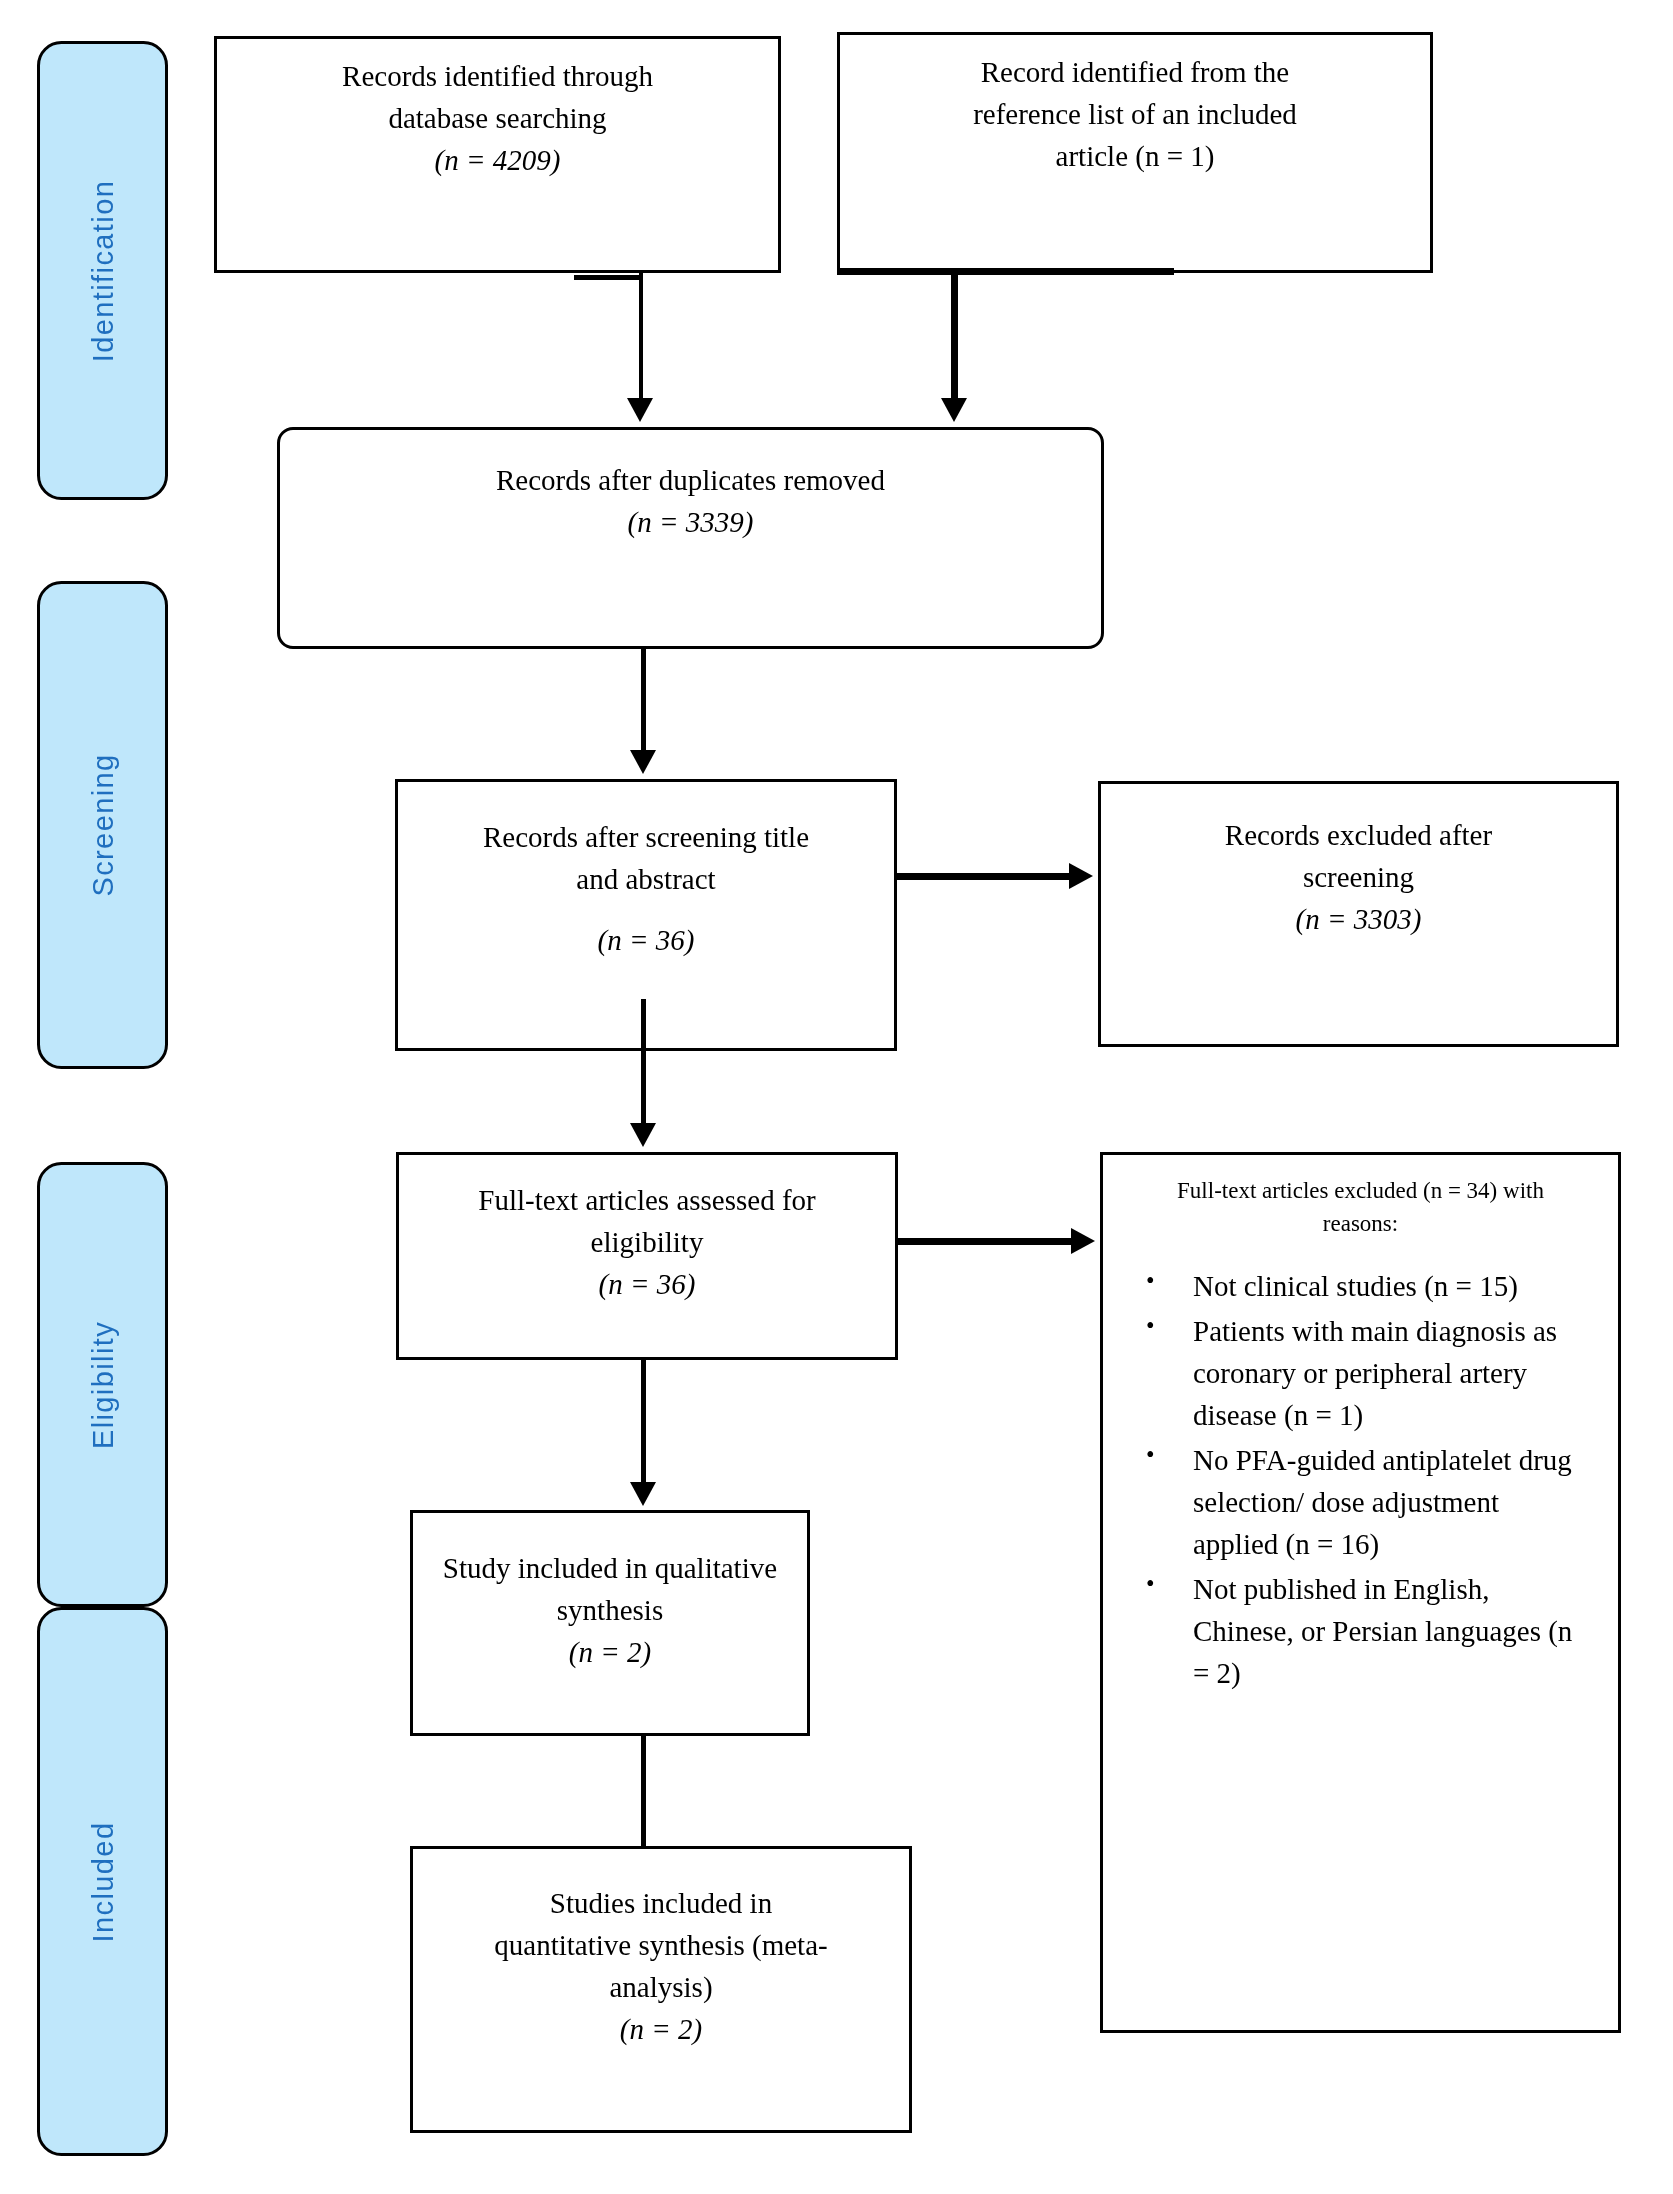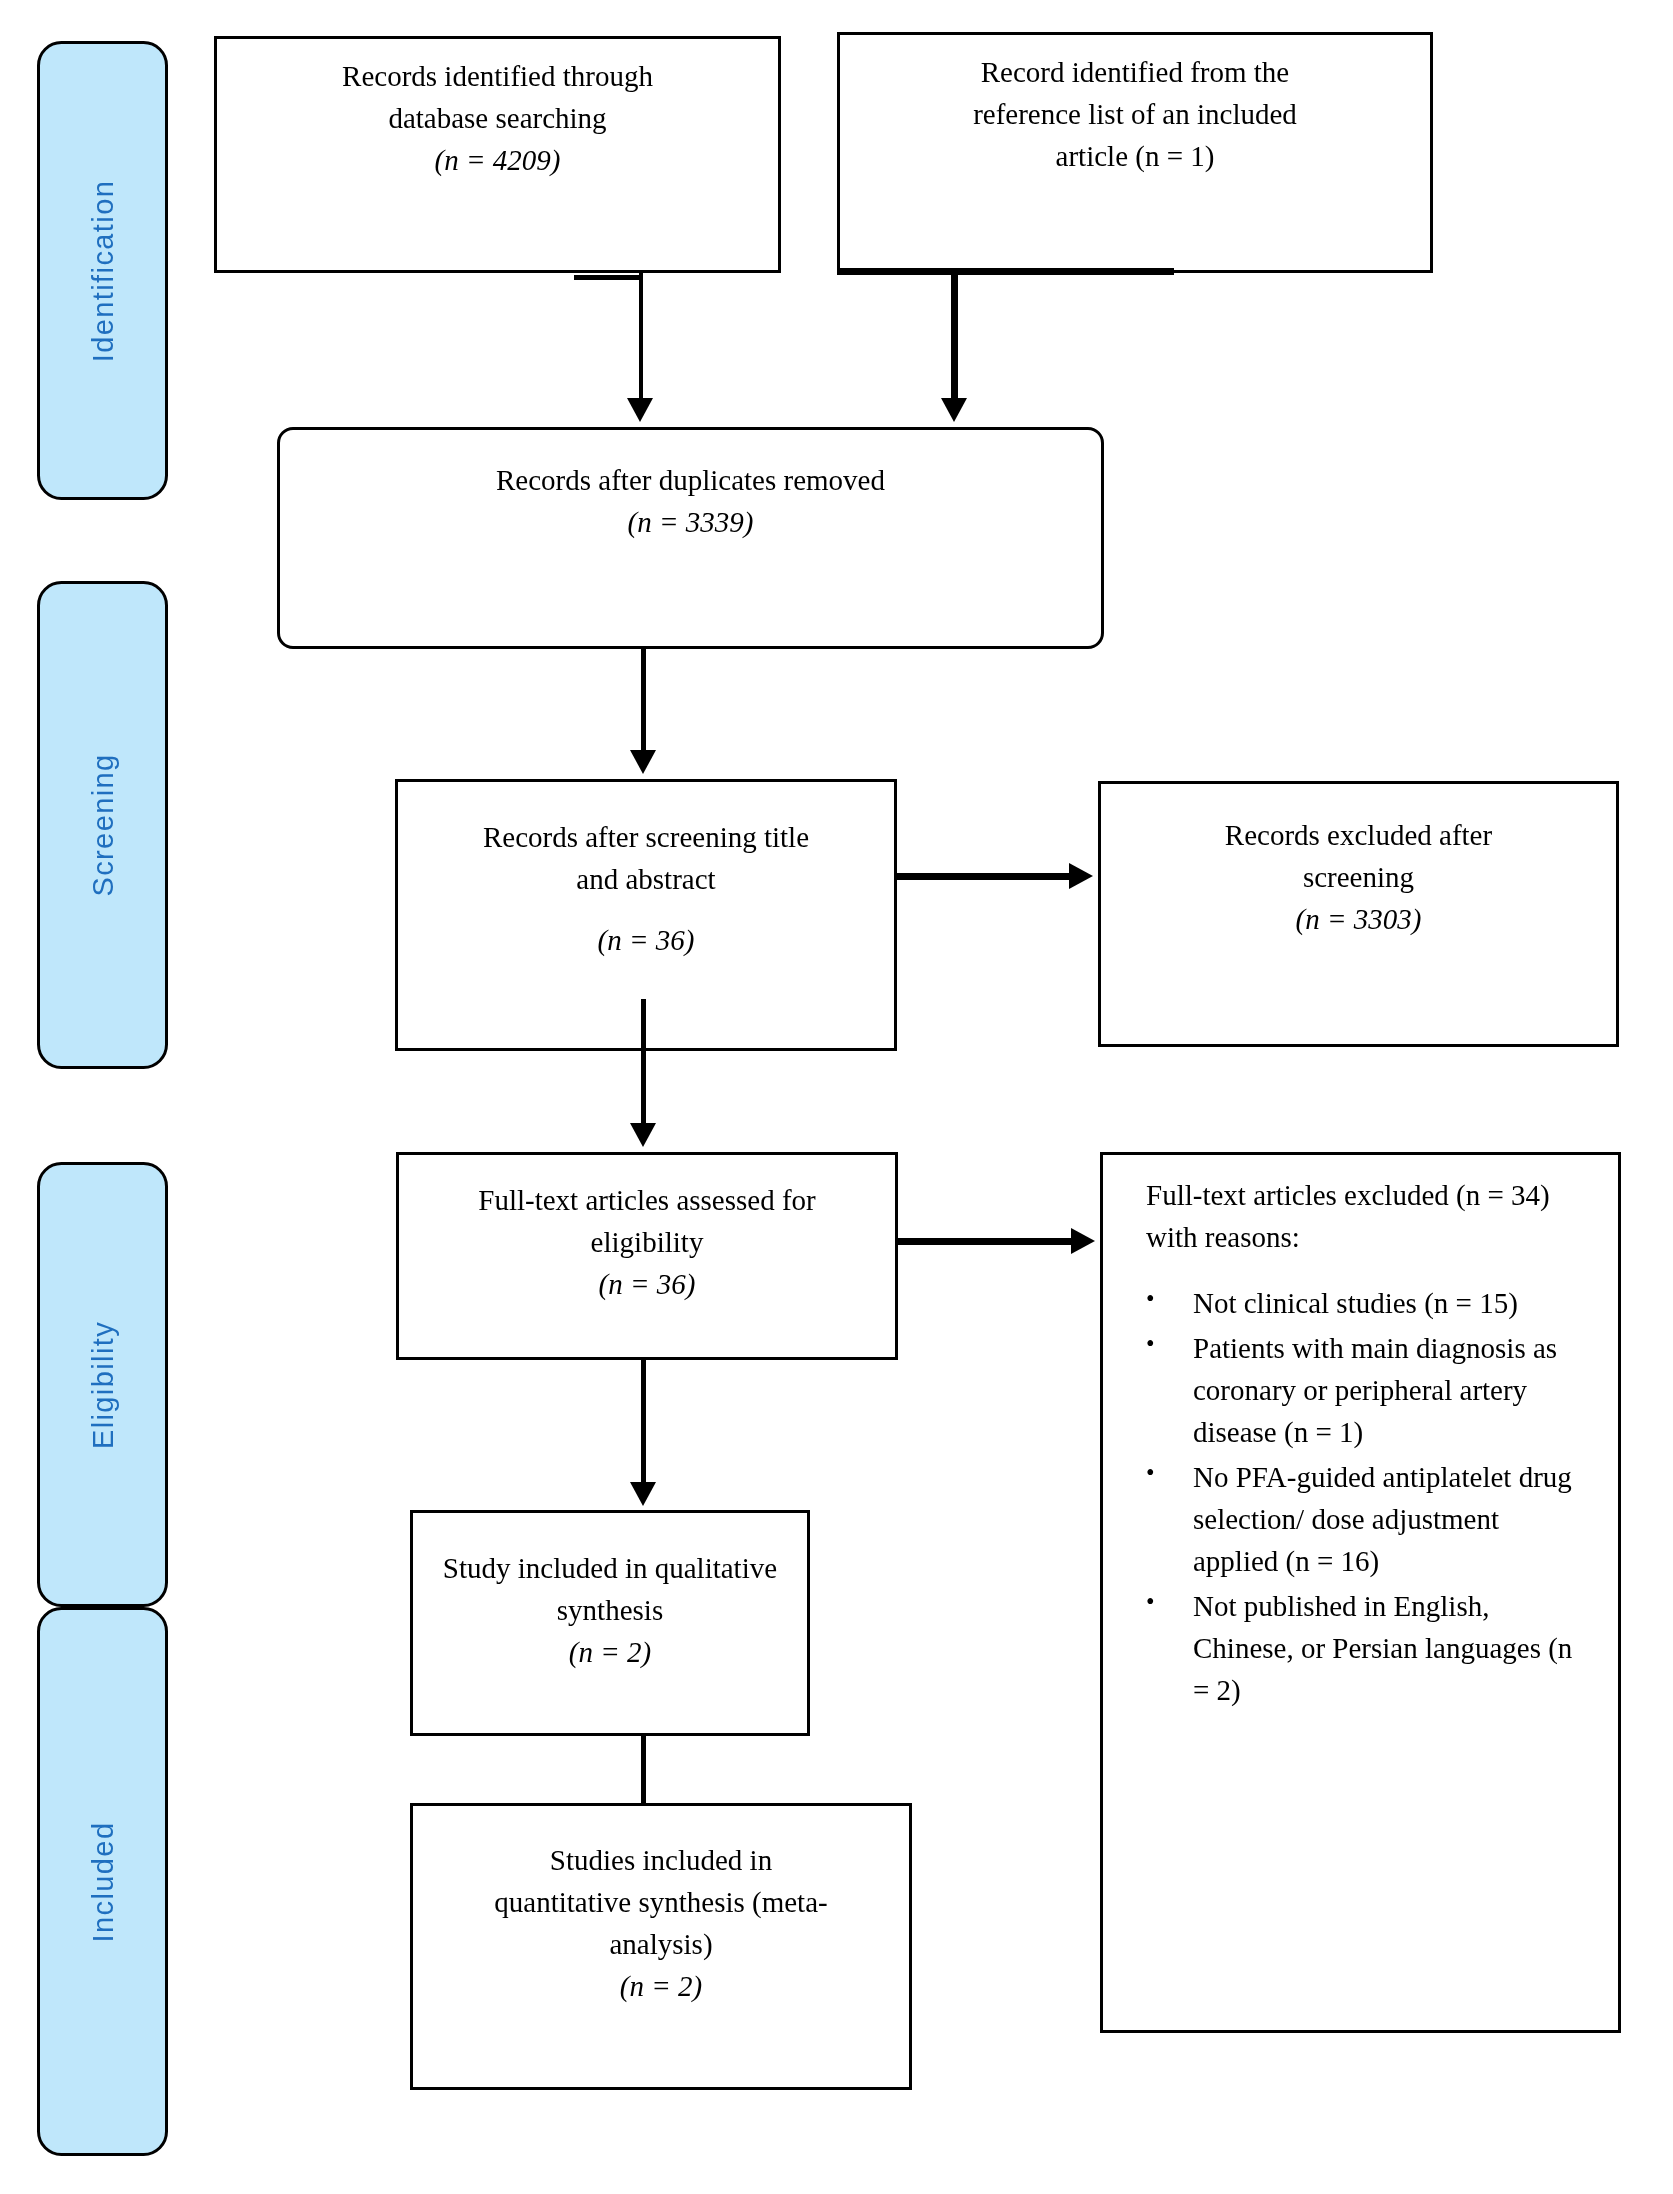--- a/index.html
+++ b/index.html
@@ -48,22 +48,23 @@
     font-size: 29px;
     line-height: 1.45;
     text-align: center;
     padding: 16px 18.7px 0 18.7px;
   }
   .box-text .ln { display: block; }
   .it { font-style: italic; }
 
   
   .reasons-head {
-    font-size: 29px;
+    font-size: 23px;
     line-height: 1.45;
+    text-align: center;
     padding: 18.7px 43px 0 43px;
   }
   ul.reasons {
     list-style: none;
     margin: 24.4px 0 0 0;
     padding: 0 33px 0 33px;
     font-size: 29px;
     line-height: 1.45;
   }
   ul.reasons > li {
@@ -217,21 +218,21 @@
     <div class="box-text" style="padding-top:34px;">
       <span class="ln">Study included in qualitative</span>
       <span class="ln">synthesis</span>
       <span class="ln it">(n = 2)</span>
     </div>
   </div>
 
   <div class="vline" style="left:641px; top:1736px; width:5px; height:131px;"></div>
   <div class="arrow-down" style="left:630px; top:1860px;"></div>
 
-  <div class="flow-box" style="left:410px; top:1803px; width:502px; height:287px;">
+  <div class="flow-box" style="left:410px; top:1846px; width:502px; height:287px;">
     <div class="box-text" style="padding-top:33px;">
       <span class="ln">Studies included in</span>
       <span class="ln">quantitative synthesis (meta-</span>
       <span class="ln">analysis)</span>
       <span class="ln it">(n = 2)</span>
     </div>
   </div>
 
 </div>
 

